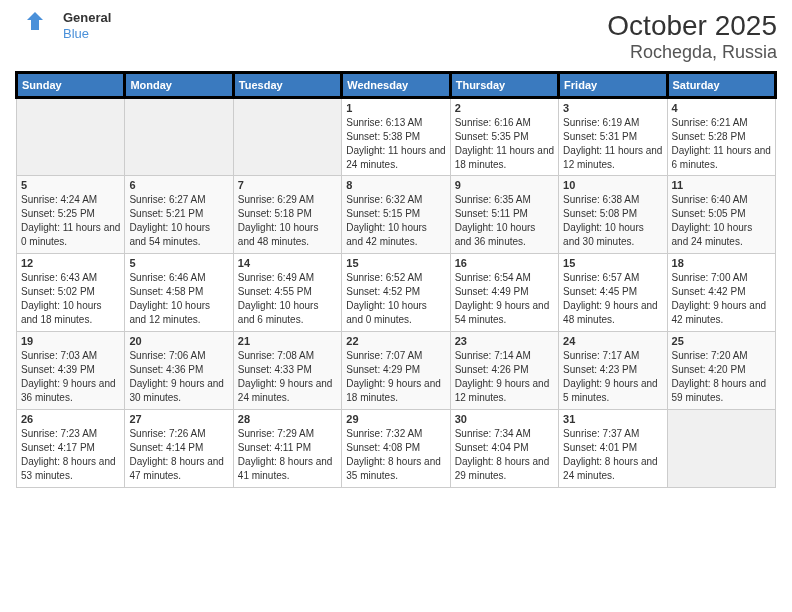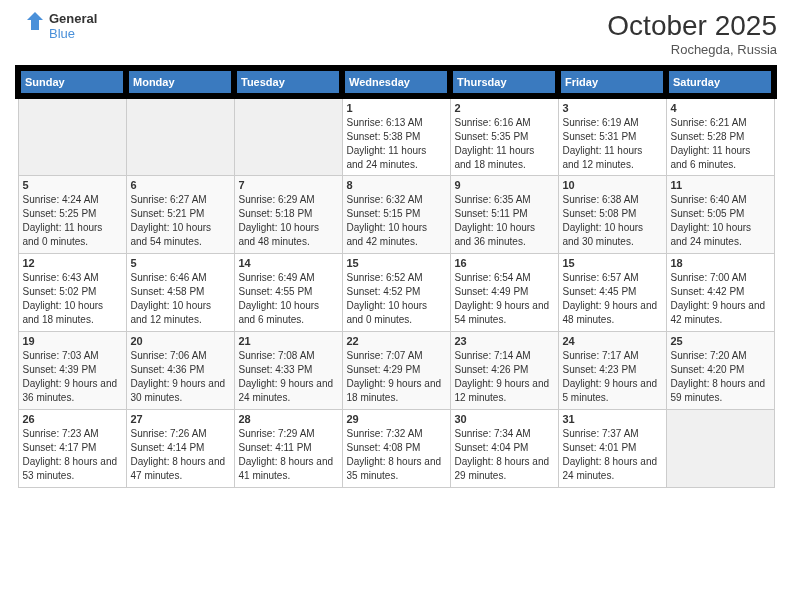--- a/index.html
+++ b/index.html
@@ -27,36 +27,36 @@
     }
     .title-block {
       text-align: right;
     }
     .month-year {
       font-size: 28px;
       color: #333;
       font-weight: normal;
     }
     .location {
-      font-size: 13px;
+      font-size: 18px;
       color: #555;
     }
     table {
       width: 100%;
       border-collapse: collapse;
       table-layout: fixed;
     }
     thead tr th {
       background: #3a7abf;
       color: #fff;
       font-size: 11px;
       font-weight: bold;
       padding: 5px 4px;
       text-align: left;
-      border: 6px solid #000000;
+      border: 3px solid #000000;
     }
     tbody tr td {
       border: 1px solid #ccc;
       vertical-align: top;
       padding: 3px 4px;
       font-size: 9px;
       color: #333;
       height: 78px;
       background: #fff;
     }
@@ -78,21 +78,21 @@
     .empty-cell {
       background: #f0f0f0 !important;
     }
   </style>
 </head>
 <body>
 
 <div class="container">
   <div class="header">
     <div class="logo">
-  <div style="display:flex;align-items:flex-end;gap:2px;">
+  <div style="display:flex;align-items:center;gap:16px;">
     <svg width="32" height="32" viewBox="0 0 32 32">
       <polygon points="20,2 28,10 24,10 24,20 16,20 16,10 12,10" fill="#4a90d9"></polygon>
     </svg>
     <div>
       <div style="font-size:13px;font-weight:bold;color:#333;line-height:1.2;">General</div>
       <div style="font-size:13px;font-weight:normal;color:#4a90d9;line-height:1.2;">Blue</div>
     </div>
   </div>
 </div>
     <div class="title-block">

